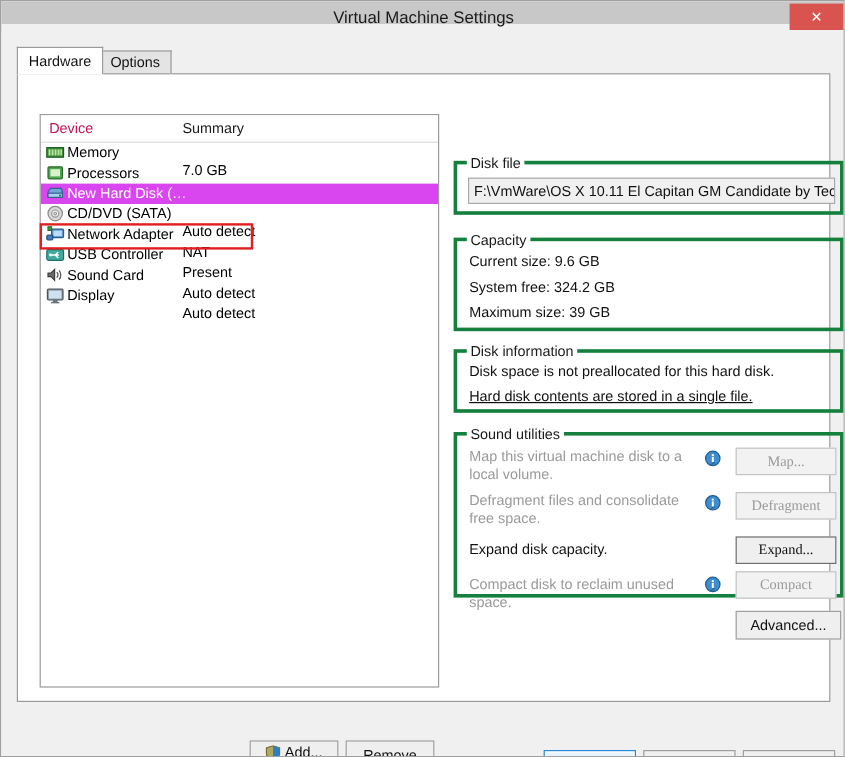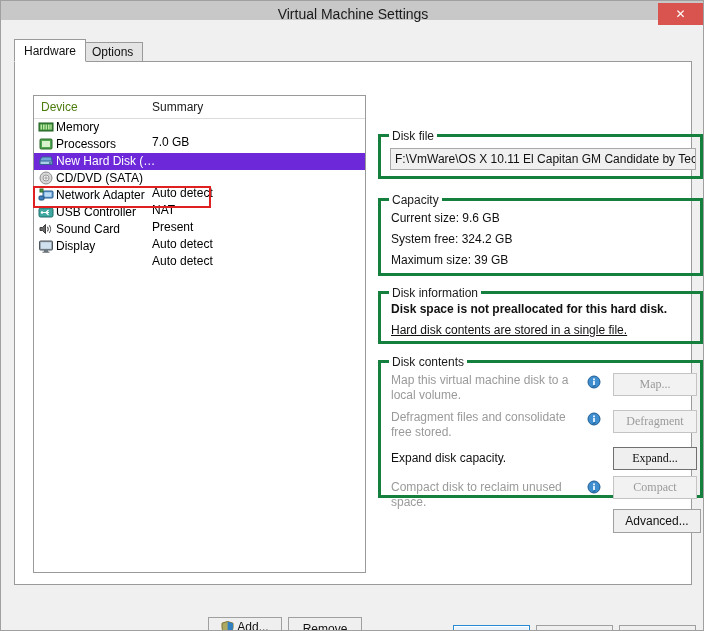--- a/index.html
+++ b/index.html
@@ -121,36 +121,36 @@
     position: relative;
     height: 22px;
     border-bottom: 1px solid #dcdcdc;
     background: #ffffff;
   }
   .devlist-header .col-device {
     position: absolute;
     left: 7px; top: 0;
     line-height: 22px;
     font-size: 12px;
-    color: #4d7c0f;
+    color: #be185d;
   }
   .devlist-header .col-summary {
     position: absolute;
     left: 118px; top: 0;
     line-height: 22px;
     font-size: 12px;
     color: #1a1a1a;
   }
   .devrow {
     position: relative;
     height: 17px;
     cursor: default;
   }
   .devrow.selected {
-    background: #6d28d9;
+    background: #d946ef;
     color: #ffffff;
   }
   .devrow .dev-icon {
     position: absolute;
     left: 4px; top: 1px;
     width: 16px;
     height: 15px;
   }
   .devrow .dev-name {
     position: absolute;
@@ -266,21 +266,21 @@
   .cap-line.l1 { top: 31px; }
   .cap-line.l2 { top: 52px; }
 
   .info-line {
     position: absolute;
     left: 10px;
     font-size: 12px;
     color: #111;
     white-space: nowrap;
   }
-  .info-line.l0 { top: 8px; font-weight: bold; }
+  .info-line.l0 { top: 8px; }
   .info-line.l1 { top: 29px; text-decoration: underline; }
 
   
   .util-row {
     position: absolute;
     left: 0;
     width: 325px;
     height: 34px;
   }
   .util-row.r0 { top: 10px; }
@@ -497,37 +497,37 @@
         <div class="cap-line l2">Maximum size: 39 GB</div>
       </div>
 
       <div class="group grp-diskinfo">
         <div class="group-label">Disk information</div>
         <div class="info-line l0">Disk space is not preallocated for this hard disk.</div>
         <div class="info-line l1">Hard disk contents are stored in a single file.</div>
       </div>
 
       <div class="group grp-utils">
-        <div class="group-label">Disk contents</div>
+        <div class="group-label">Sound utilities</div>
 
         <div class="util-row r0">
           <div class="util-text">Map this virtual machine disk to a local volume.</div>
           <span class="info-icon">
             <svg width="16" height="16" viewBox="0 0 16 16">
               <circle cx="8" cy="7" r="6" fill="#3f8fd0" stroke="#1f5c92"></circle>
               <path d="M6.3 12.4 L8 10.6 L9.7 10.6 Z" fill="#3f8fd0" stroke="#1f5c92" stroke-width="0.6"></path>
               <circle cx="8" cy="4.3" r="0.95" fill="#ffffff"></circle>
               <rect x="7.2" y="5.8" width="1.6" height="4.2" fill="#ffffff"></rect>
             </svg>
           </span>
           <button class="btn util-btn disabled">Map...</button>
         </div>
 
         <div class="util-row r1">
-          <div class="util-text">Defragment files and consolidate free stored.</div>
+          <div class="util-text">Defragment files and consolidate free space.</div>
           <span class="info-icon">
             <svg width="16" height="16" viewBox="0 0 16 16">
               <circle cx="8" cy="7" r="6" fill="#3f8fd0" stroke="#1f5c92"></circle>
               <path d="M6.3 12.4 L8 10.6 L9.7 10.6 Z" fill="#3f8fd0" stroke="#1f5c92" stroke-width="0.6"></path>
               <circle cx="8" cy="4.3" r="0.95" fill="#ffffff"></circle>
               <rect x="7.2" y="5.8" width="1.6" height="4.2" fill="#ffffff"></rect>
             </svg>
           </span>
           <button class="btn util-btn disabled">Defragment</button>
         </div>

